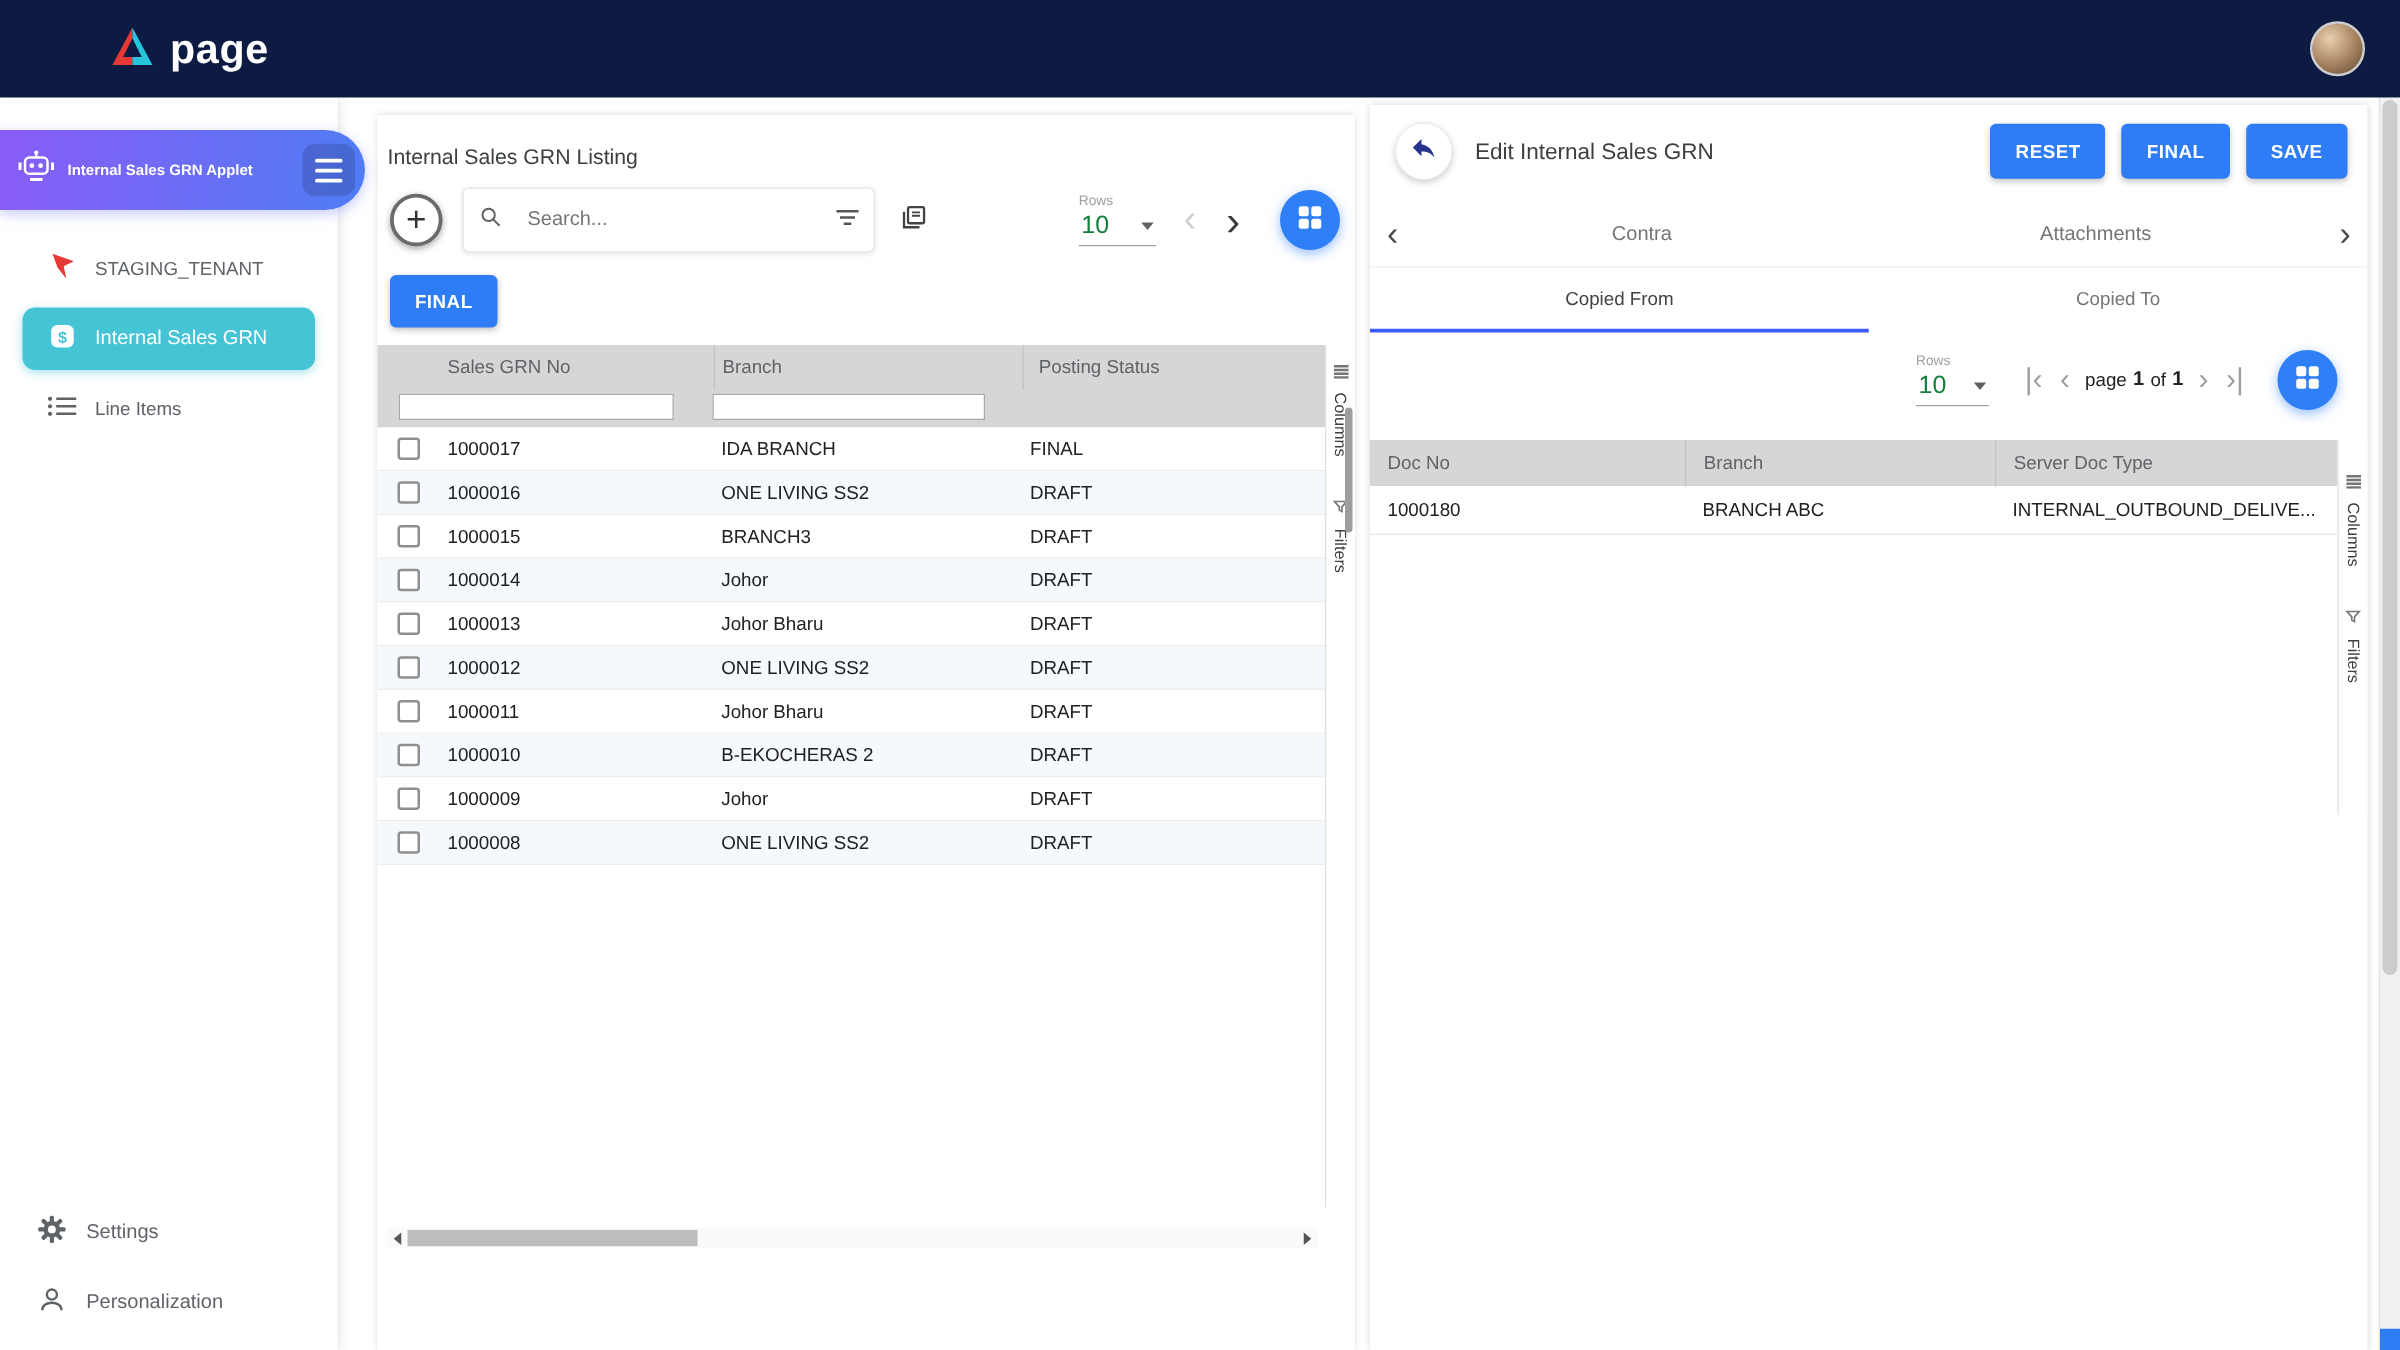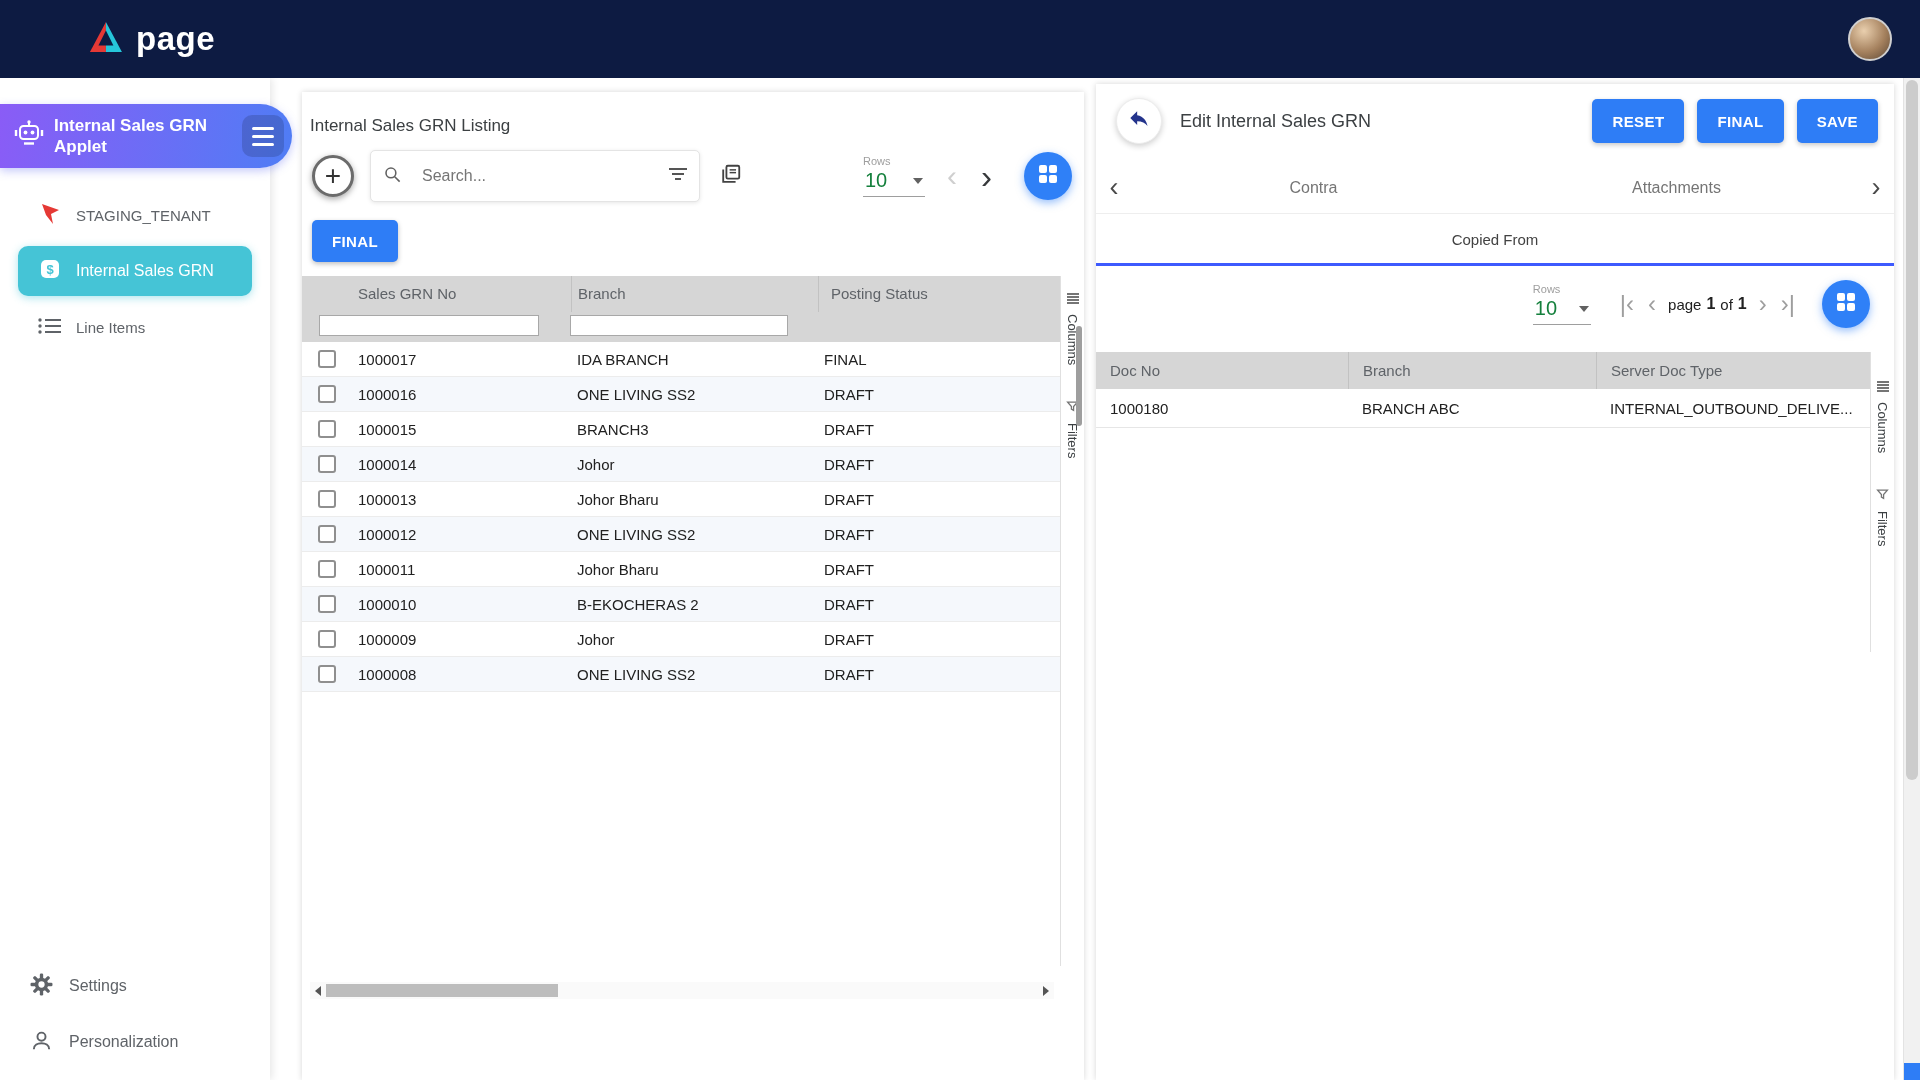--- a/index.html
+++ b/index.html
@@ -11,21 +11,21 @@
   .brand { display:flex; align-items:center; gap:10px; }
   .brand-text { color:#fff; font-size:33px; font-weight:bold; letter-spacing:.5px; }
   .avatar { width:44px; height:44px; border-radius:50%; margin-left:auto; margin-right:28px;
             background: radial-gradient(circle at 35% 30%, #e9cfae, #a5815e 55%, #5c4734); border:2px solid #cfcfcf; cursor:pointer; }
 
   
   .sidebar { position:absolute; top:78px; left:0; width:270px; bottom:0; background:#fff; box-shadow:2px 0 8px rgba(0,0,0,.10); z-index:10; }
   .applet-header { position:absolute; top:26px; left:0; width:292px; height:64px; border-radius:0 32px 32px 0;
                    background:linear-gradient(100deg,#8a5cf6 0%,#4f7df5 100%);
                    display:flex; align-items:center; padding:0 8px 0 14px; color:#fff; box-shadow:0 3px 10px rgba(90,100,240,.35); }
-  .applet-title { font-size:17px; font-weight:bold; line-height:1.25; flex:1; margin-left:10px; }
+  .applet-title { font-size:12px; font-weight:bold; line-height:1.25; flex:1; margin-left:10px; }
   .hamburger { width:42px; height:42px; border-radius:10px; background:rgba(0,0,0,.15); display:flex; flex-direction:column; justify-content:center; align-items:center; gap:5px; cursor:pointer; }
   .hamburger span { display:block; width:22px; height:3px; background:#fff; border-radius:2px; }
   .menu { position:absolute; top:112px; left:0; right:0; }
   .menu-item { display:flex; align-items:center; gap:14px; height:50px; padding-left:38px; font-size:15px; color:#5f6368; cursor:pointer; }
   .menu-item.active { background:#45c4d6; color:#fff; border-radius:10px; margin:6px 18px; height:50px; padding-left:20px; font-size:16px; box-shadow:0 2px 8px rgba(69,196,214,.45); }
   .sidebar-footer { position:absolute; bottom:10px; left:0; right:0; }
   .footer-item { display:flex; align-items:center; gap:16px; height:56px; padding-left:30px; font-size:16px; color:#5f6368; cursor:pointer; }
 
   
   .listing-card { position:absolute; left:302px; top:92px; width:782px; bottom:0; background:#fff; box-shadow:0 0 6px rgba(0,0,0,.16); }
@@ -430,20 +430,21 @@
 
   <div class="ec-tabs">
     <span class="tab-chevron">‹</span>
     <div class="ec-tab">Contra</div>
     <div class="ec-tab">Attachments</div>
     <span class="tab-chevron">›</span>
   </div>
 
   <div class="ec-subtabs">
     <div class="ec-subtab active">Copied From</div>
+    <div class="ec-subtab">Copied To</div>
   </div>
 
   <div class="ec-toolbar">
     <div class="rows-block">
       <div class="rows-label">Rows</div>
       <div class="rows-value">
         <span>10</span>
         <span class="caret"></span>
       </div>
     </div>

